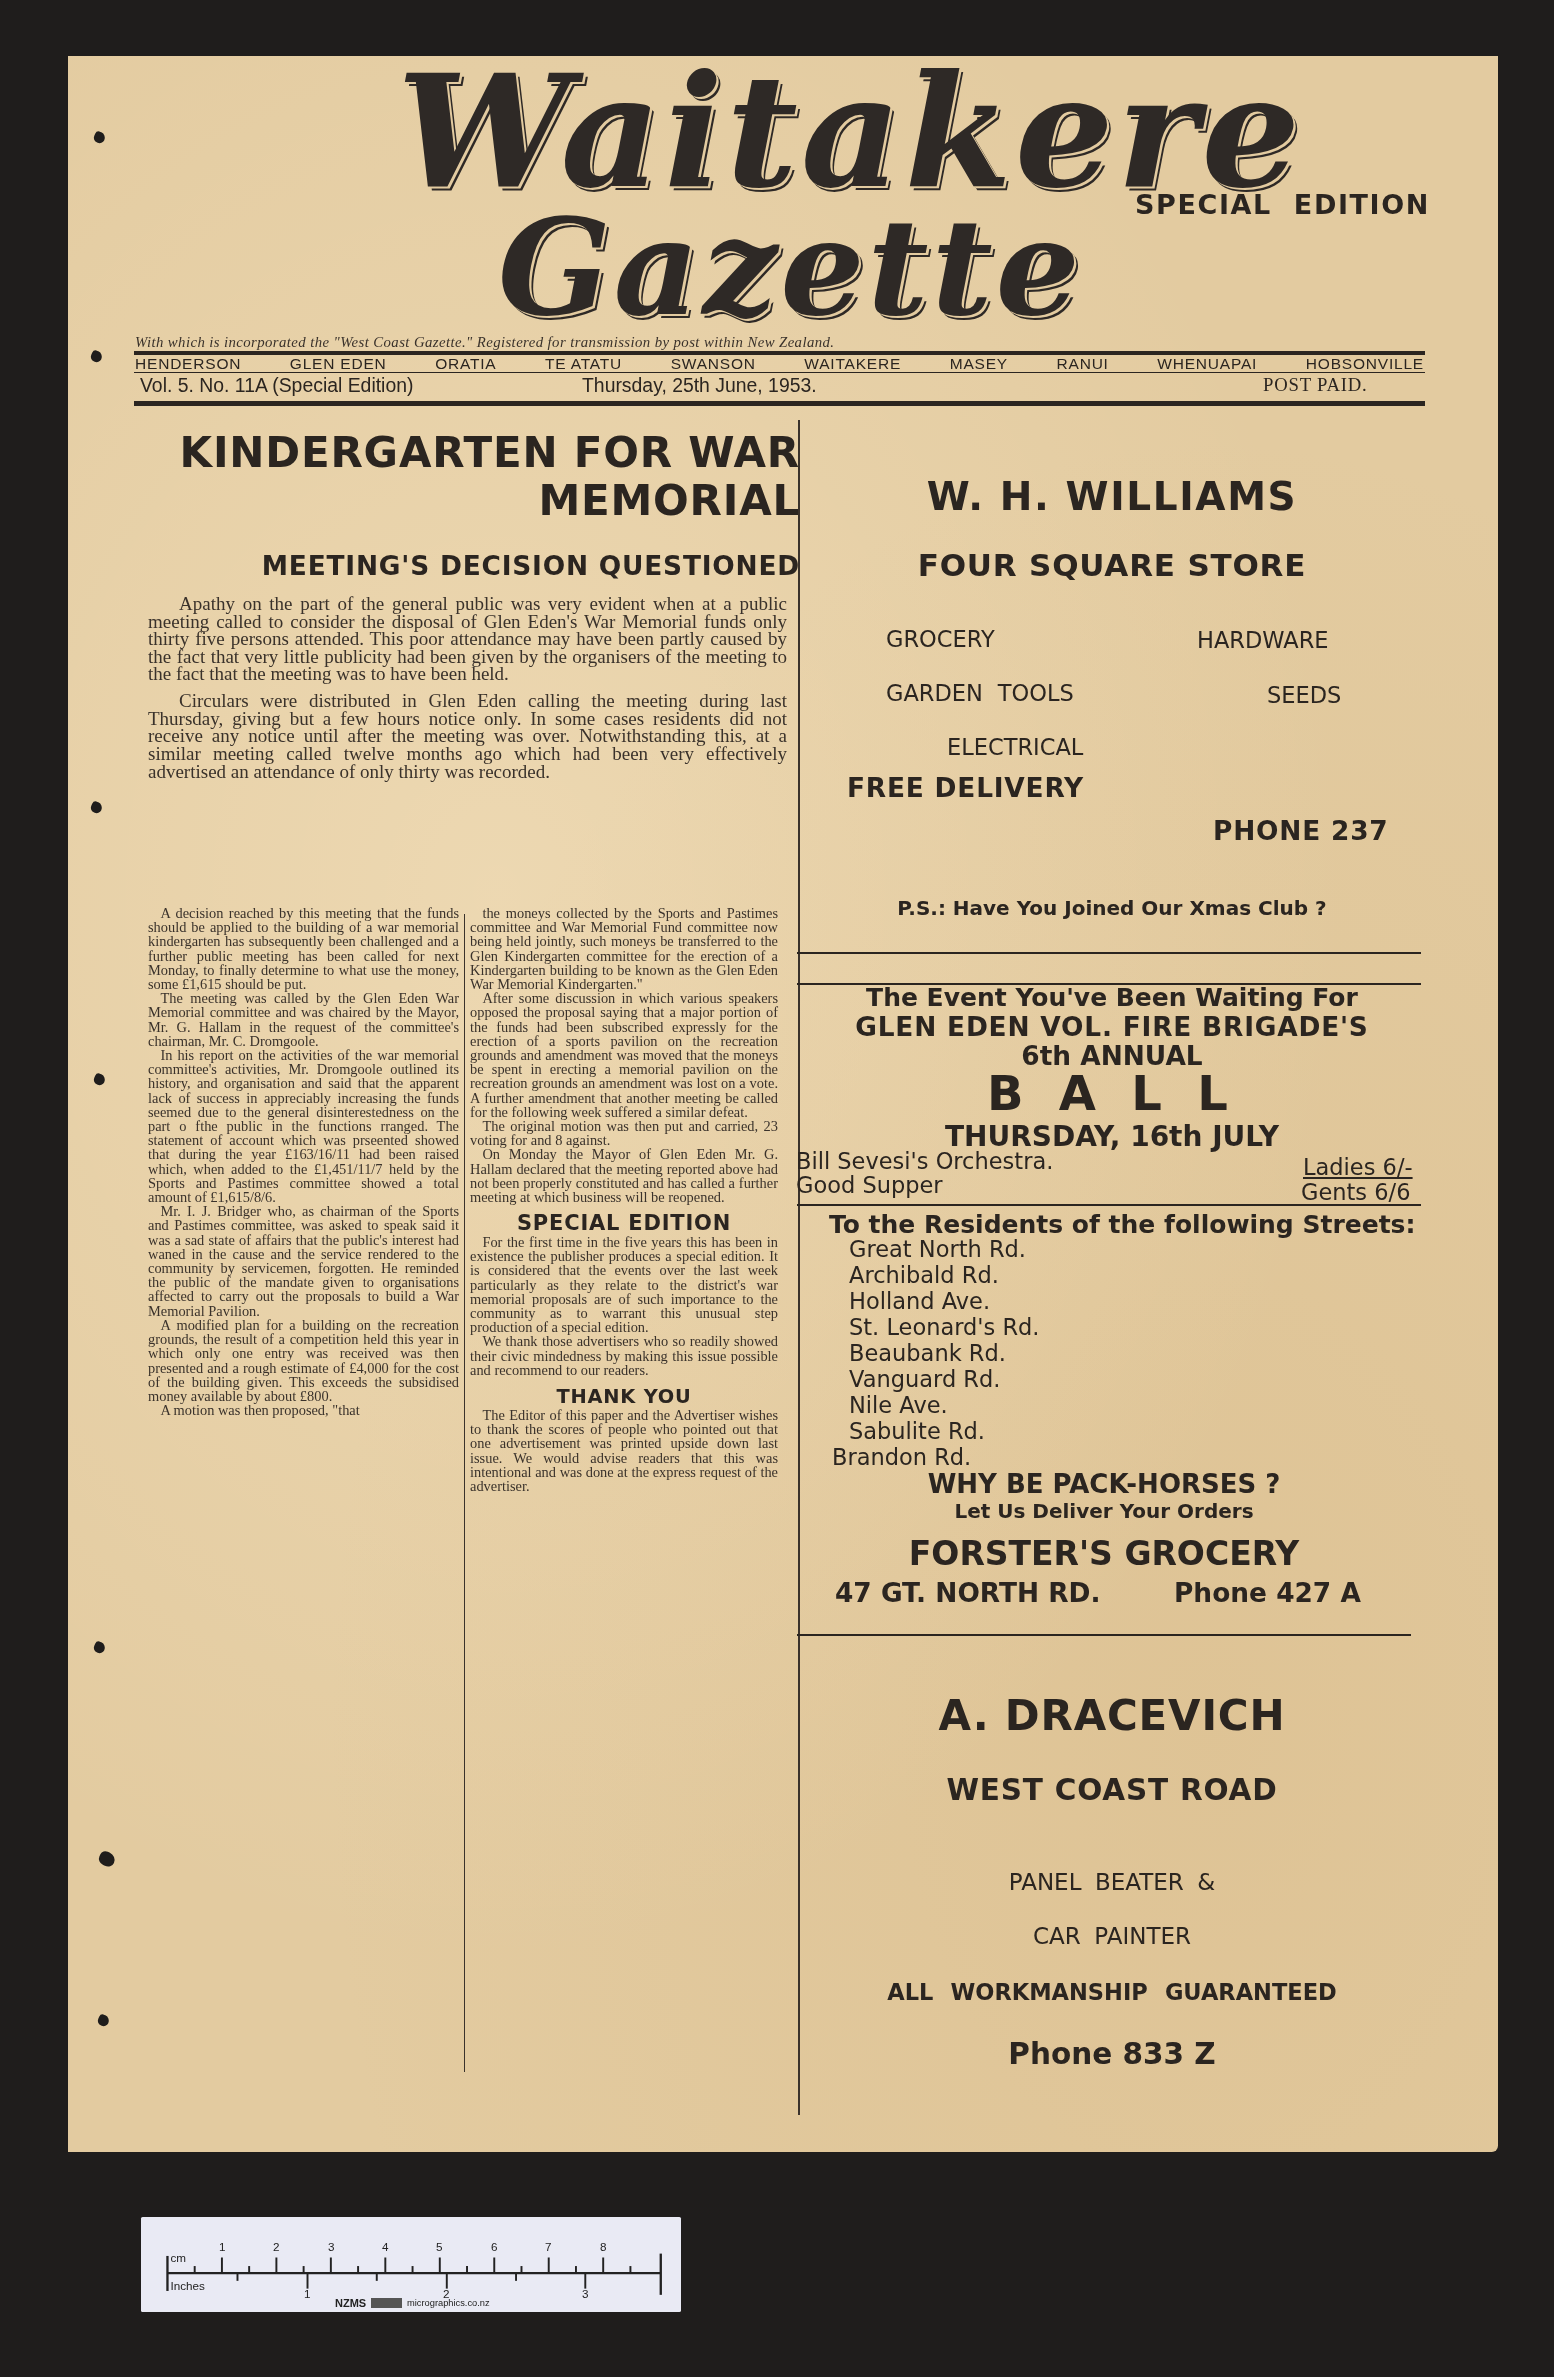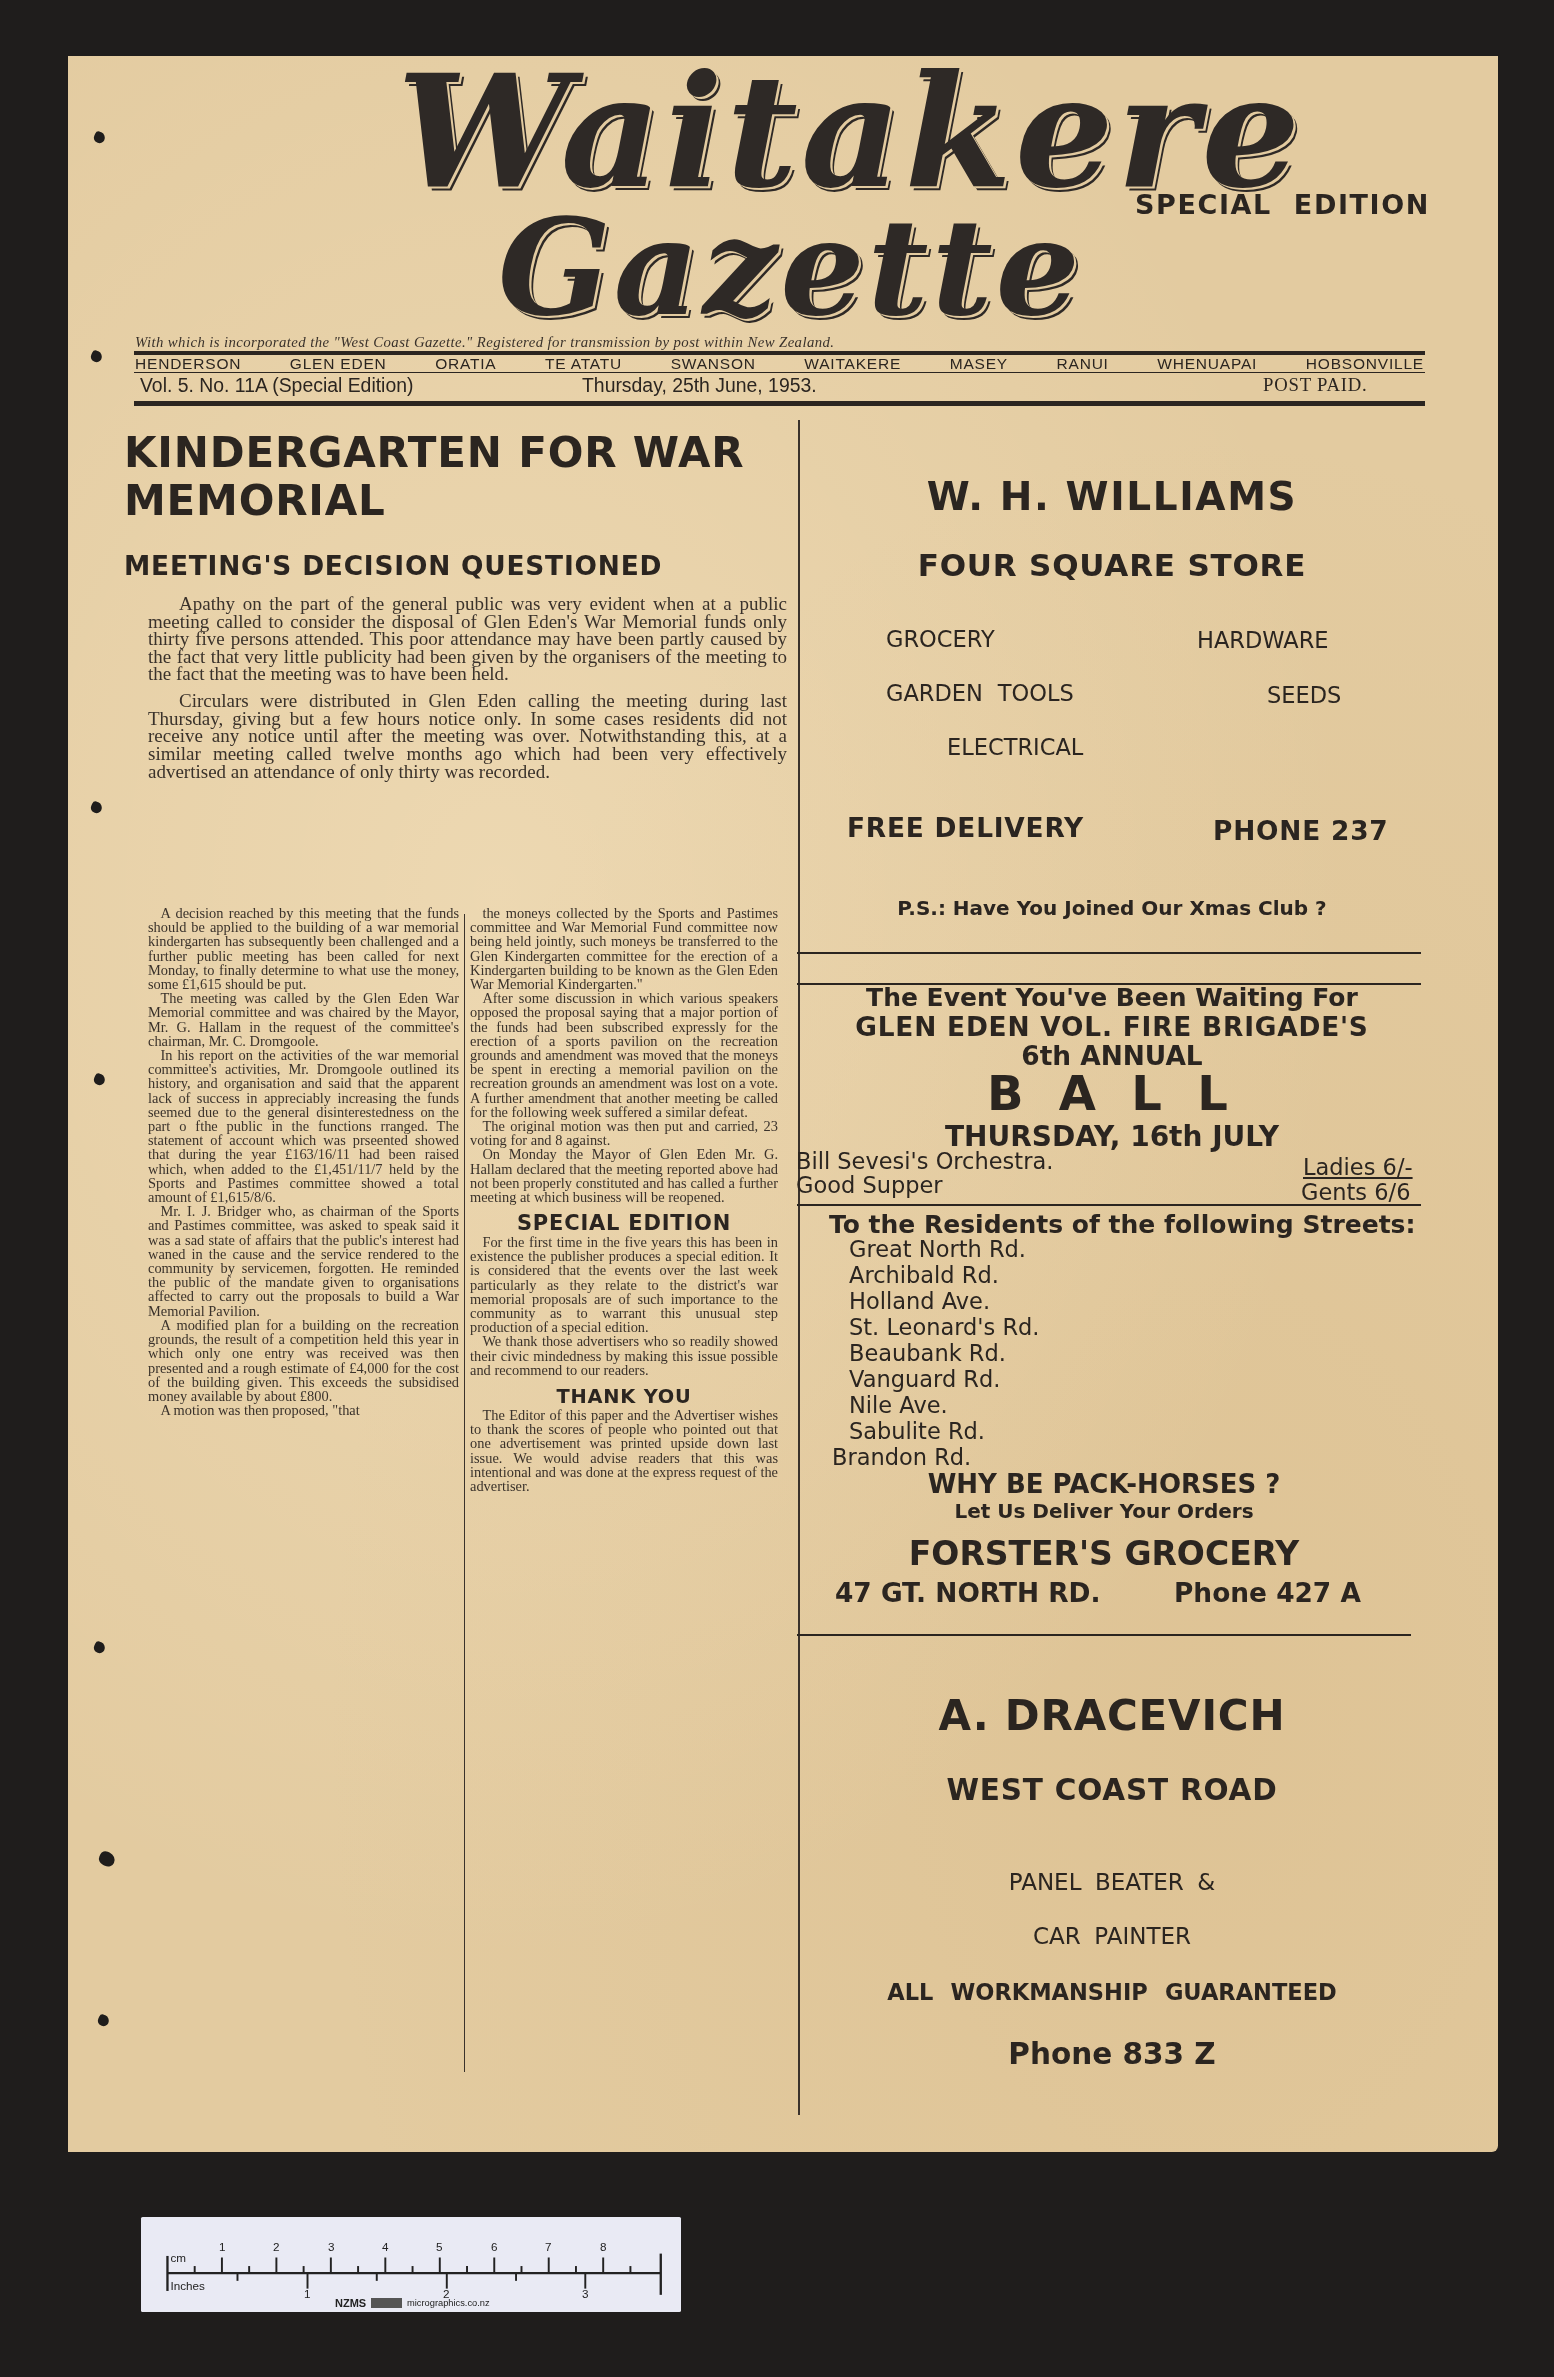--- a/index.html
+++ b/index.html
@@ -41,21 +41,21 @@
     position: absolute; left: 135px; top: 355px; width: 1289px; display: flex; justify-content: space-between;
     font-family: "Liberation Sans", sans-serif; font-size: 15.5px; letter-spacing: 0.8px; color: #2b2520;
   }
   .issue {
     position: absolute; top: 374px; font-family: "Liberation Sans", sans-serif; font-size: 19.4px; color: #2b2520;
   }
   .postpaid { font-family: Liberation Serif, serif; font-size: 18.7px; letter-spacing: 0.8px; }
 
   
   .headline {
-    position: absolute; left: 124px; width: 676px; text-align: left;
+    position: absolute; left: 124px; width: 676px; text-align: right;
     font-family: "DejaVu Sans", sans-serif; font-weight: bold; color: #2b2520;
   }
   .h-main { top: 429px; font-size: 42px; line-height: 48px; letter-spacing: 0.8px; }
   .h-sub { top: 550px; font-size: 26.4px; letter-spacing: 0.8px; }
   .lead {
     position: absolute; left: 148px; width: 639px; font-size: 19px; line-height: 17.6px;
     text-align: justify; color: #3a322b;
   }
   .lead p { margin: 0 0 9.3px 0; text-indent: 31px; }
   .col {
@@ -150,21 +150,21 @@
   <p>The Editor of this paper and the Advertiser wishes to thank the scores of people who pointed out that one advertisement was printed upside down last issue. We would advise readers that this was intentional and was done at the express request of the advertiser.</p>
 </div>
 
 <div class="ad center b" style="top:474px; font-size:39px; letter-spacing:1.6px;">W. H. WILLIAMS</div>
 <div class="ad center b" style="top:547px; font-size:31px; letter-spacing:0.8px;">FOUR SQUARE STORE</div>
 <div class="abs" style="left:886px; top:626px; font-family:'DejaVu Sans',sans-serif; font-size:22.5px;">GROCERY</div>
 <div class="abs" style="left:1197px; top:627px; font-family:'DejaVu Sans',sans-serif; font-size:22.5px;">HARDWARE</div>
 <div class="abs" style="left:886px; top:680px; font-family:'DejaVu Sans',sans-serif; font-size:22.5px; word-spacing:7.8px;">GARDEN TOOLS</div>
 <div class="abs" style="left:1267px; top:682px; font-family:'DejaVu Sans',sans-serif; font-size:22.5px;">SEEDS</div>
 <div class="abs" style="left:947px; top:734px; font-family:'DejaVu Sans',sans-serif; font-size:22.5px;">ELECTRICAL</div>
-<div class="abs b" style="left:847px; top:812px; font-family:'DejaVu Sans',sans-serif; font-size:26.4px; letter-spacing:0.8px;">FREE DELIVERY</div>
+<div class="abs b" style="left:847px; top:772px; font-family:'DejaVu Sans',sans-serif; font-size:26.4px; letter-spacing:0.8px;">FREE DELIVERY</div>
 <div class="abs b" style="left:1213px; top:815px; font-family:'DejaVu Sans',sans-serif; font-size:26.4px; letter-spacing:0.8px;">PHONE 237</div>
 <div class="ad center b" style="top:896px; font-size:20px;">P.S.: Have You Joined Our Xmas Club ?</div>
 <div class="rule" style="left:797px; top:952px; width:624px; height:1.6px;"></div>
 <div class="rule" style="left:797px; top:983px; width:624px; height:1.6px;"></div>
 
 <div class="ad center b" style="top:983px; font-size:25px;">The Event You've Been Waiting For</div>
 <div class="ad center b" style="top:1011px; font-size:26.4px; letter-spacing:0.8px;">GLEN EDEN VOL. FIRE BRIGADE'S</div>
 <div class="ad center b" style="top:1040px; font-size:26.4px;">6th ANNUAL</div>
 <div class="ad center b" style="top:1065px; font-size:48px; letter-spacing:9.3px;">B A L L</div>
 <div class="ad center b" style="top:1120px; font-size:28px;">THURSDAY, 16th JULY</div>

